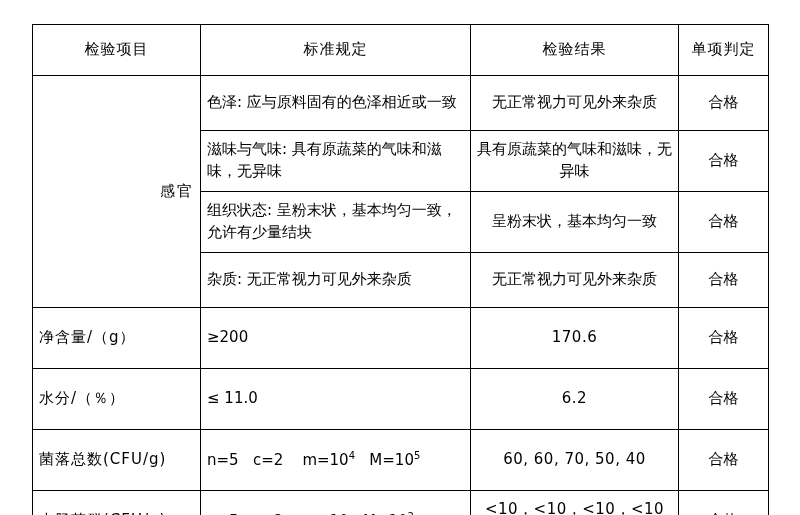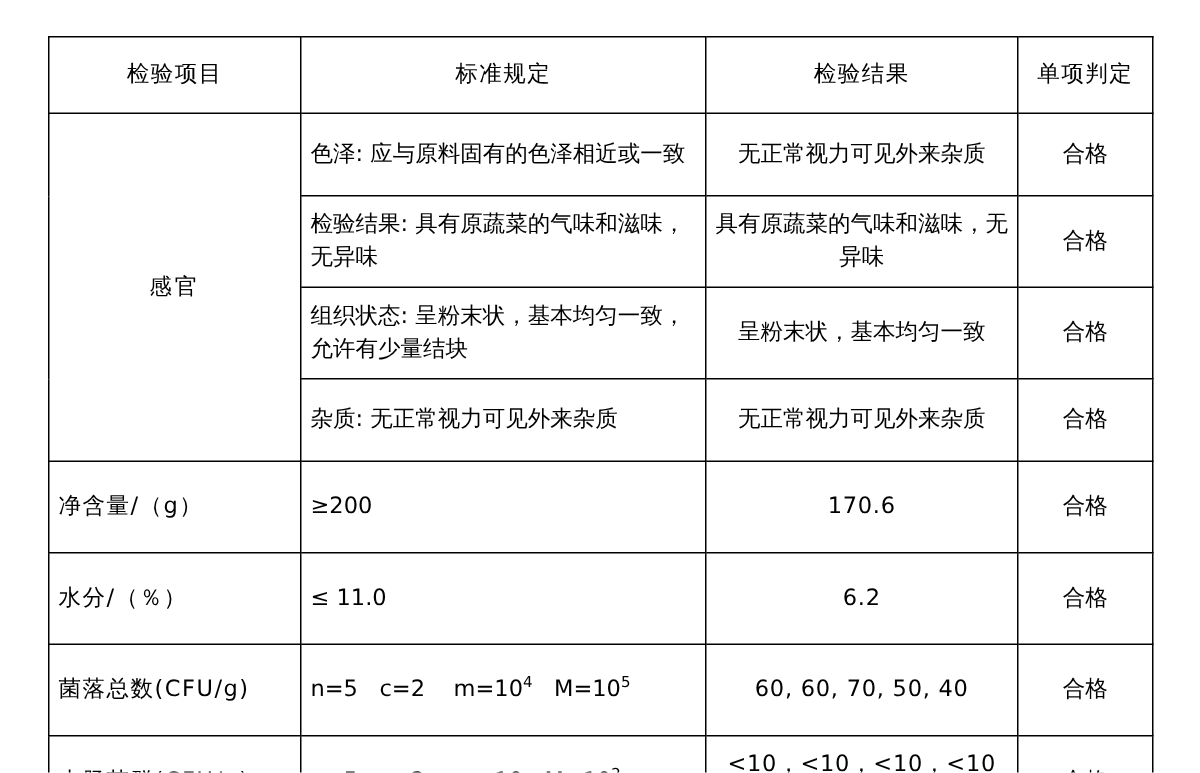--- a/index.html
+++ b/index.html
@@ -42,21 +42,21 @@
     font-size: 16px;
     letter-spacing: 1px;
   }
   .ctr { }
   .item-cell {
     text-align: left;
     font-size: 16px;
     letter-spacing: 1px;
   }
   .sensory-label {
-    text-align: center;
+    text-align: right;
     font-size: 17px;
     letter-spacing: 2px;
   }
   .spec-cell {
     text-align: left;
     font-size: 14.5px;
     padding-left: 8px;
   }
   .result-cell {
     text-align: center;
@@ -103,21 +103,21 @@
       </tr>
 
       <tr>
         <td class="sensory-label" rowspan="4">感官</td>
         <td class="spec-cell tall">色泽: 应与原料固有的色泽相近或一致</td>
         <td class="result-cell tall">无正常视力可见外来杂质</td>
         <td class="verdict-cell tall">合格</td>
       </tr>
 
       <tr>
-        <td class="spec-cell tall2">检验结果: 具有原蔬菜的气味和滋味，无异味</td>
+        <td class="spec-cell tall2">滋味与气味: 具有原蔬菜的气味和滋味，无异味</td>
         <td class="result-cell tall2">具有原蔬菜的气味和滋味，无异味</td>
         <td class="verdict-cell tall2">合格</td>
       </tr>
 
       <tr>
         <td class="spec-cell tall2">组织状态: 呈粉末状，基本均匀一致，允许有少量结块</td>
         <td class="result-cell tall2">呈粉末状，基本均匀一致</td>
         <td class="verdict-cell tall2">合格</td>
       </tr>
 

